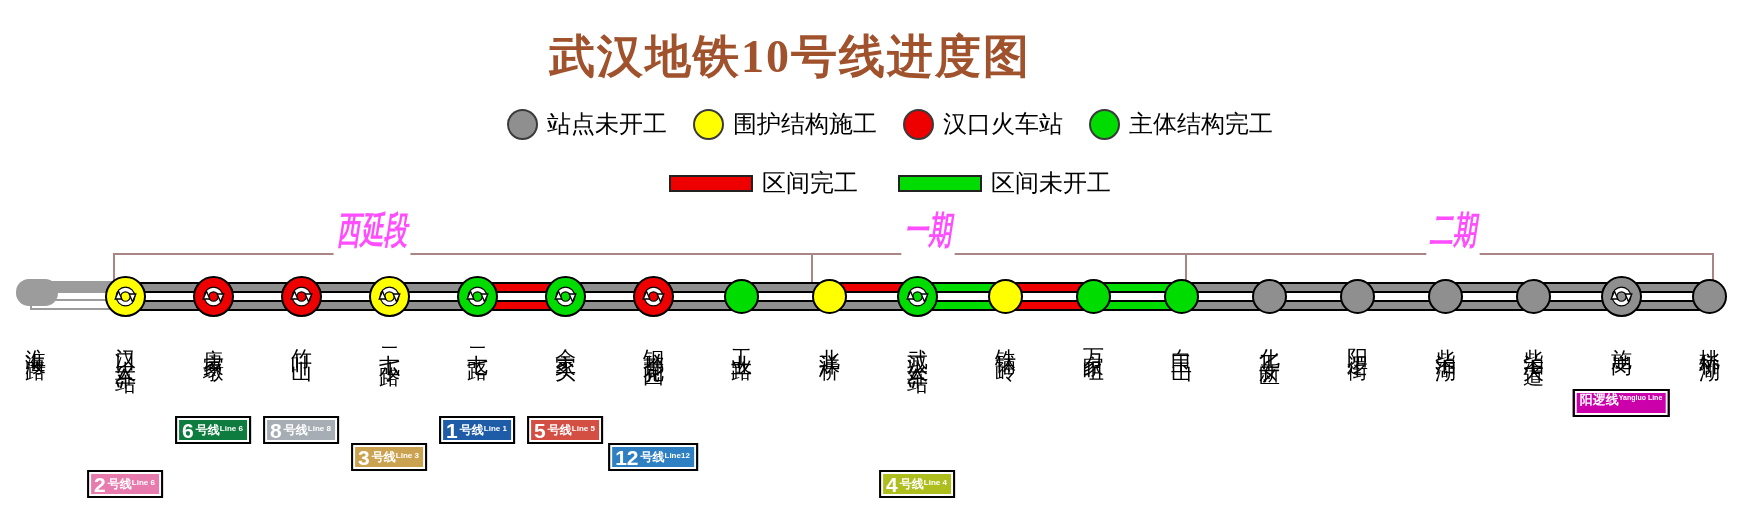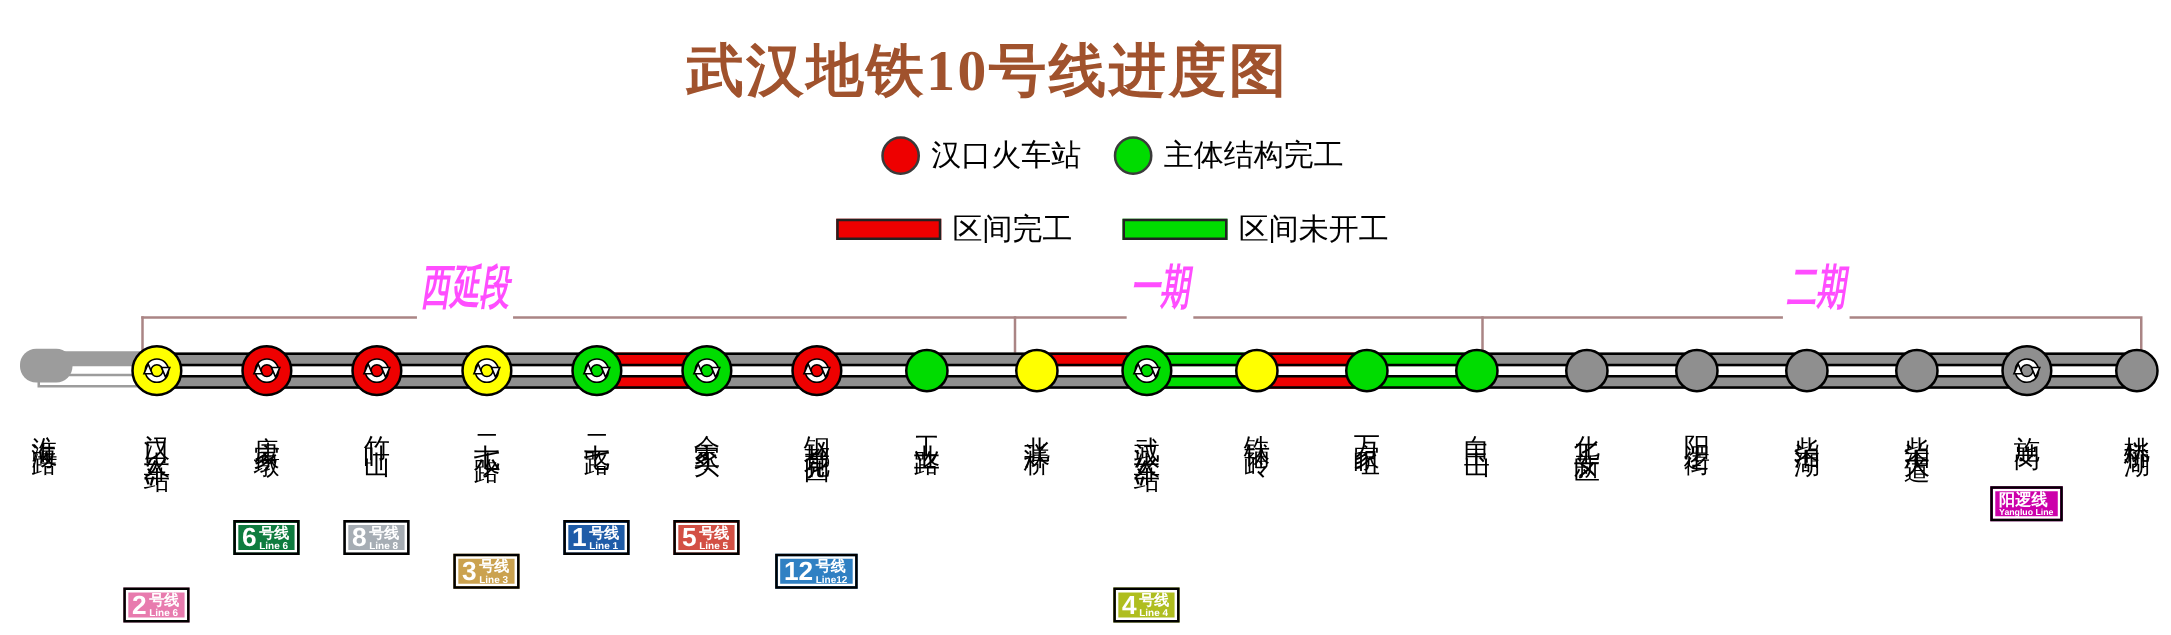--- a/index.html
+++ b/index.html
@@ -57,33 +57,41 @@
 
   
   .line-badge {
     position:absolute; transform:translateX(-50%); z-index:4;
     display:flex; align-items:center; gap:2px;
     border:2px solid #000; box-shadow:inset 0 0 0 2px #fff; box-sizing:border-box;
     padding:2px 6px 2px 5px; height:28px;
     font-family:"Liberation Sans", sans-serif;
   }
   .badge-num { font-size:21px; font-weight:bold; color:#fff; line-height:1; }
-  .badge-col { display:flex; flex-direction:column; align-items:flex-start; line-height:1; }
+  .badge-col { display:flex; flex-direction:row; align-items:flex-start; line-height:1; }
   .badge-cn { font-size:12px; font-weight:bold; color:#fff; }
   .badge-en { font-size:8px; font-weight:bold; color:#fff; margin-top:1px; }
   .line-badge.textonly { flex-direction:column; gap:0; padding:2px 5px; align-items:center; }
   .line-badge.textonly .badge-cn { font-size:13px; }
   .line-badge.textonly .badge-en { font-size:7px; }
 </style>
 </head>
 <body>
 
 <div id="canvas">
   <div id="title">武汉地铁10号线进度图</div>
   <div id="legend-stations" class="legend-row">
+      <div class="leg-item">
+        <span class="leg-circle" style="background: rgb(143, 143, 143);"></span>
+        <span class="leg-label">站点未开工</span>
+      </div>
+      <div class="leg-item">
+        <span class="leg-circle" style="background: rgb(255, 255, 0);"></span>
+        <span class="leg-label">围护结构施工</span>
+      </div>
       <div class="leg-item">
         <span class="leg-circle" style="background: rgb(238, 0, 0);"></span>
         <span class="leg-label">汉口火车站</span>
       </div>
       <div class="leg-item">
         <span class="leg-circle" style="background: rgb(0, 220, 0);"></span>
         <span class="leg-label">主体结构完工</span>
       </div>
     </div>
   <div id="legend-sections" class="legend-row">

